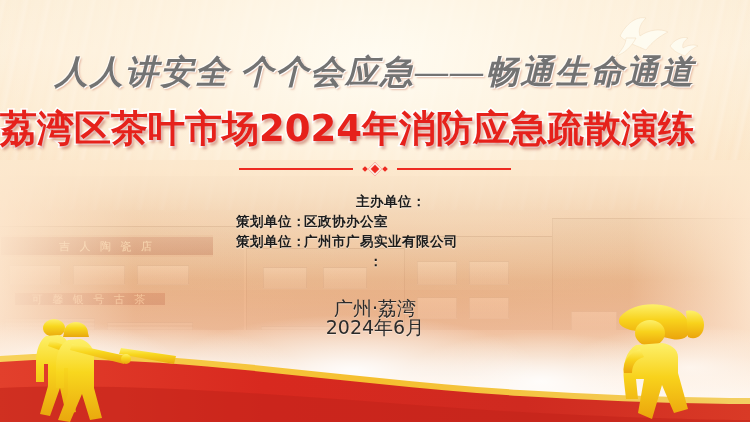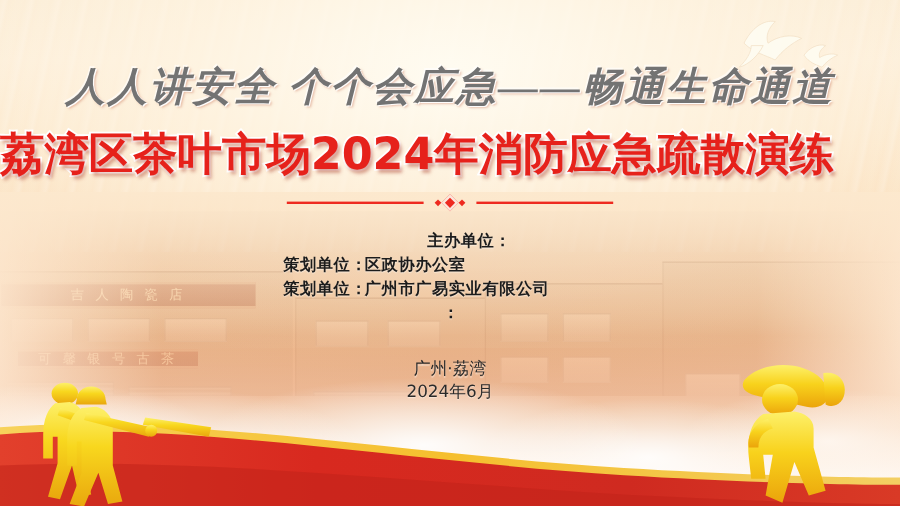--- a/index.html
+++ b/index.html
@@ -189,21 +189,21 @@
   }
   .orow{display:flex;justify-content:center;white-space:nowrap;}
   .olabel{width:86px;text-align:right;letter-spacing:.5px;}
   .ocolon{width:12px;text-align:left;}
   .ovalue{width:240px;text-align:left;letter-spacing:.5px;}
 
   .place{
     position:absolute;top:299px;left:0;width:100%;
     text-align:center;
     font-family:"DejaVu Sans","Liberation Sans",sans-serif;
-    font-size:14px;color:#2a2a2a;line-height:19px;
+    font-size:19px;color:#2a2a2a;line-height:19px;
     text-shadow:0 1px 1px rgba(255,255,255,.5);
   }
 </style>
 </head>
 <body>
 
 <div class="poster">
 
   <div class="bg-base"></div>
   <div class="bg-rays"></div>

